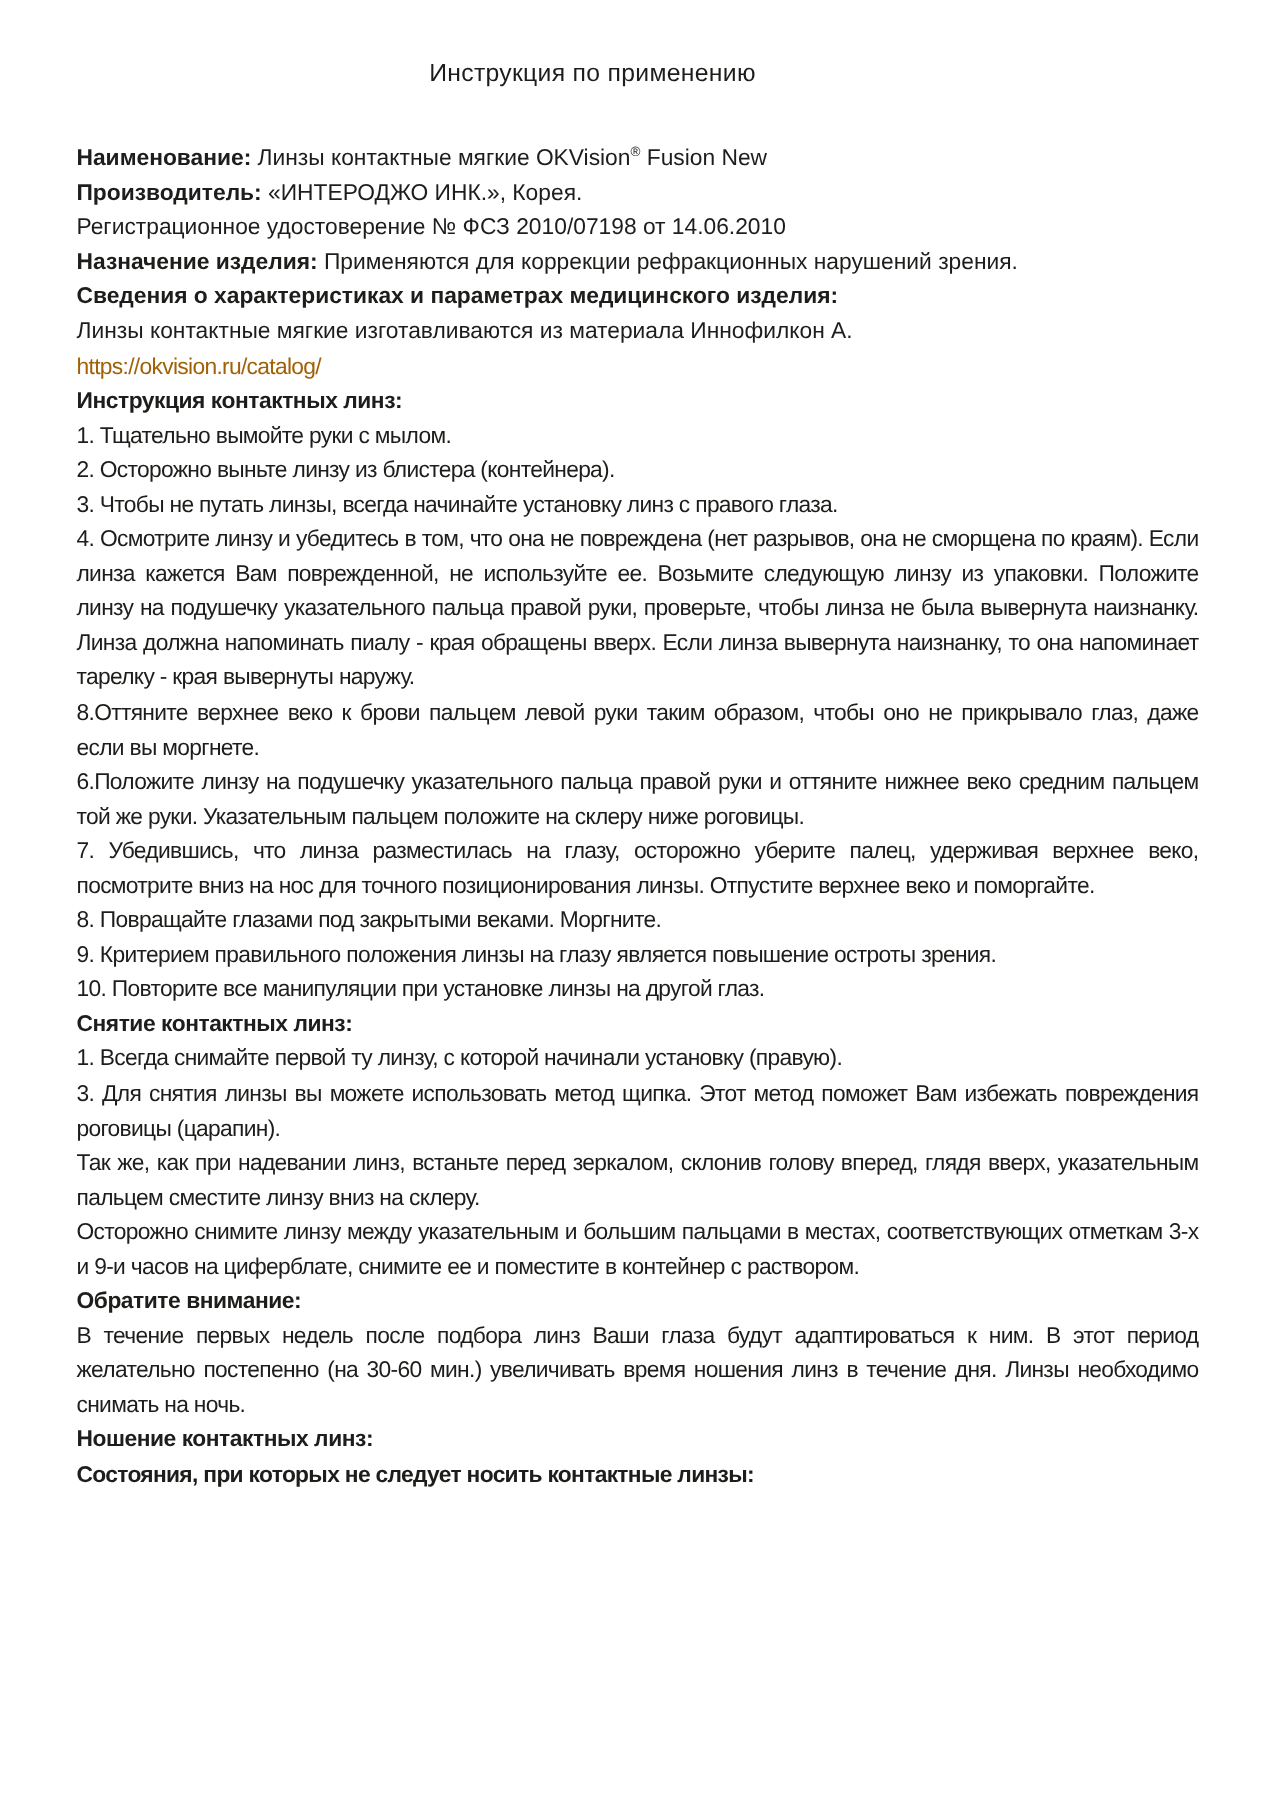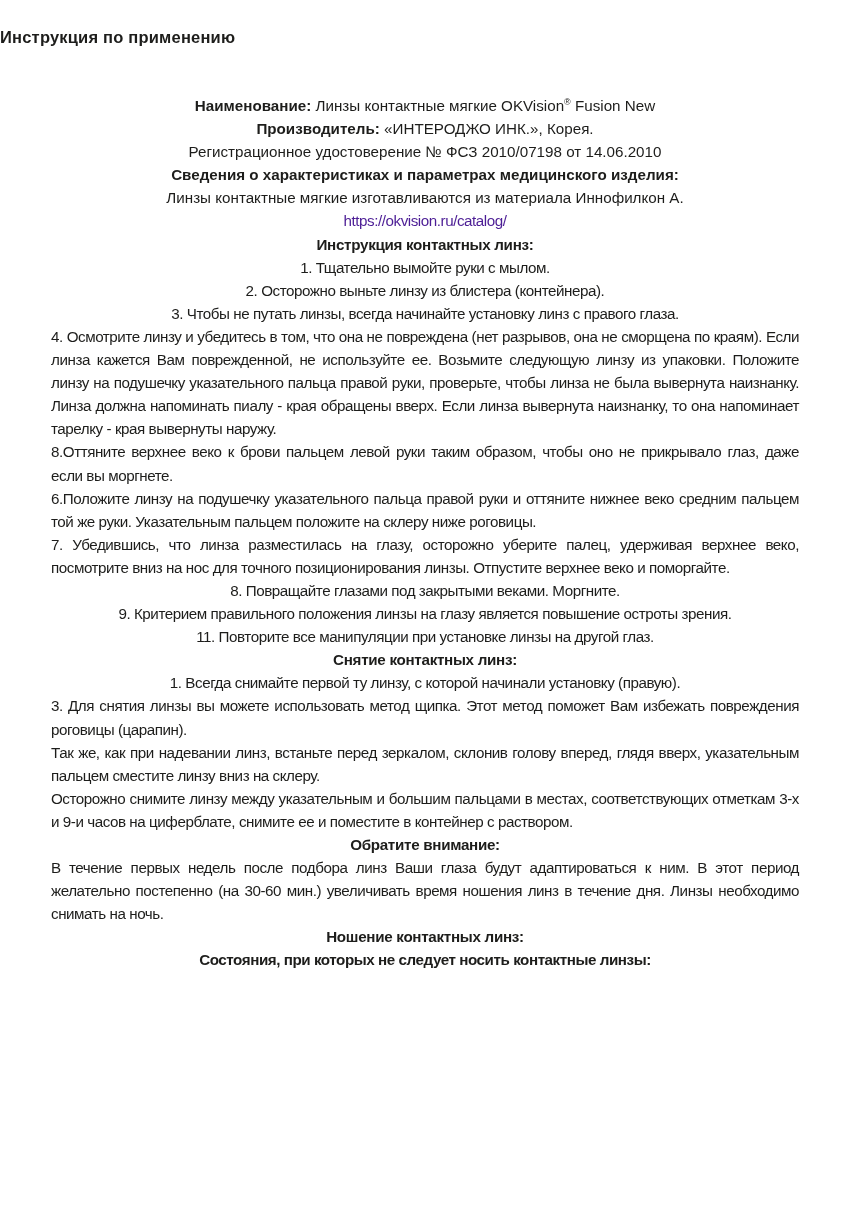--- a/index.html
+++ b/index.html
@@ -3,73 +3,76 @@
 <meta charset="utf-8">
 <style>
   html, body { margin: 0; padding: 0; background: #ffffff; }
   body {
     width: 850px; height: 1211px; overflow: hidden; position: relative;
     font-family: "Liberation Sans", "DejaVu Sans", sans-serif;
     color: #1d1d1b;
   }
   .page { position: absolute; left: 0; top: 0; width: 850px; height: 1211px; }
   .title {
-    position: absolute; left: 0; top: 28px; width: 790px; 
-    font-weight: bold; font-size: 16.5px; letter-spacing: 0.2px;
+    position: absolute; left: 0; top: 40px; width: 790px; text-align: center;
+    font-weight: normal; font-size: 16.5px; letter-spacing: 0.2px;
   }
   .content {
     position: absolute; left: 51px; top: 94px; width: 748px;
     font-size: 15.2px; line-height: 23.1px;
   }
-  .line { margin: 0; padding: 0; text-align: center; }
+  .line { margin: 0; padding: 0; }
   .justify { text-align: justify; text-align-last: left; }
   .justify-full { text-align: justify; text-align-last: justify; }
   .b { font-weight: bold; }
   .i { }
   .head { font-weight: bold; letter-spacing: -0.3px; }
   .cond { letter-spacing: -0.45px; }
   sup.reg { font-size: 9px; vertical-align: 6px; line-height: 0; }
-  .link { color: #4c1d95; text-decoration: none; }
+  .link { color: #a16207; text-decoration: none; }
 </style>
 </head>
 <body>
 
 <div class="page">
   <div class="title">Инструкция по применению</div>
 
   <div class="content">
 
     <p class="line">
       <span class="b">Наименование:</span><span> Линзы контактные мягкие OKVision</span><sup class="reg">®</sup><span> Fusion New</span>
     </p>
 
     <p class="line">
       <span class="b">Производитель:</span><span> «ИНТЕРОДЖО ИНК.»</span><span>, Корея.</span>
     </p>
 
     <p class="line">Регистрационное удостоверение № ФСЗ 2010/07198 от 14.06.2010</p>
 
+    <p class="line">
+      <span class="b">Назначение изделия:</span><span> Применяются для коррекции рефракционных нарушений зрения.</span>
+    </p>
 
     <p class="line b">Сведения о характеристиках и параметрах медицинского изделия:</p>
     <p class="line">Линзы контактные мягкие изготавливаются из материала Иннофилкон А.</p>
     <p class="line">
       <a class="link cond">https://okvision.ru/catalog/</a>
     </p>
 
     <p class="line head">Инструкция контактных линз:</p>
     <p class="line cond">1. Тщательно вымойте руки с мылом.</p>
     <p class="line cond">2. Осторожно выньте линзу из блистера (контейнера).</p>
     <p class="line cond">3. Чтобы не путать линзы, всегда начинайте установку линз с правого глаза.</p>
     <p class="line justify cond">4. Осмотрите линзу и убедитесь в том, что она не повреждена (нет разрывов, она не сморщена по краям). Если линза кажется Вам поврежденной, не используйте ее. Возьмите следующую линзу из упаковки. Положите линзу на подушечку указательного пальца правой руки, проверьте, чтобы линза не была вывернута наизнанку. Линза должна напоминать пиалу - края обращены вверх. Если линза вывернута наизнанку, то она напоминает тарелку - края вывернуты наружу.</p>
     <p class="line justify cond">8.Оттяните верхнее веко к брови пальцем левой руки таким образом, чтобы оно не прикрывало глаз, даже если вы моргнете.</p>
     <p class="line justify cond">6.Положите линзу на подушечку указательного пальца правой руки и оттяните нижнее веко средним пальцем той же руки. Указательным пальцем положите на склеру ниже роговицы.</p>
     <p class="line justify cond">7. Убедившись, что линза разместилась на глазу, осторожно уберите палец, удерживая верхнее веко, посмотрите вниз на нос для точного позиционирования линзы. Отпустите верхнее веко и поморгайте.</p>
     <p class="line cond">8. Повращайте глазами под закрытыми веками. Моргните.</p>
     <p class="line cond">9. Критерием правильного положения линзы на глазу является повышение остроты зрения.</p>
-    <p class="line cond">11. Повторите все манипуляции при установке линзы на другой глаз.</p>
+    <p class="line cond">10. Повторите все манипуляции при установке линзы на другой глаз.</p>
 
     <p class="line head">Снятие контактных линз:</p>
     <p class="line cond">1. Всегда снимайте первой ту линзу, с которой начинали установку (правую).</p>
     <p class="line justify cond">3. Для снятия линзы вы можете использовать метод щипка. Этот метод поможет Вам избежать повреждения роговицы (царапин).</p>
     <p class="line justify cond">Так же, как при надевании линз, встаньте перед зеркалом, склонив голову вперед, глядя вверх, указательным пальцем сместите линзу вниз на склеру.</p>
     <p class="line justify cond">Осторожно снимите линзу между указательным и большим пальцами в местах, соответствующих отметкам 3-х и 9-и часов на циферблате, снимите ее и поместите в контейнер с раствором.</p>
 
     <p class="line head">Обратите внимание:</p>
     <p class="line justify cond">В течение первых недель после подбора линз Ваши глаза будут адаптироваться к ним. В этот период желательно постепенно (на 30-60 мин.) увеличивать время ношения линз в течение дня. Линзы необходимо снимать на ночь.</p>
 

